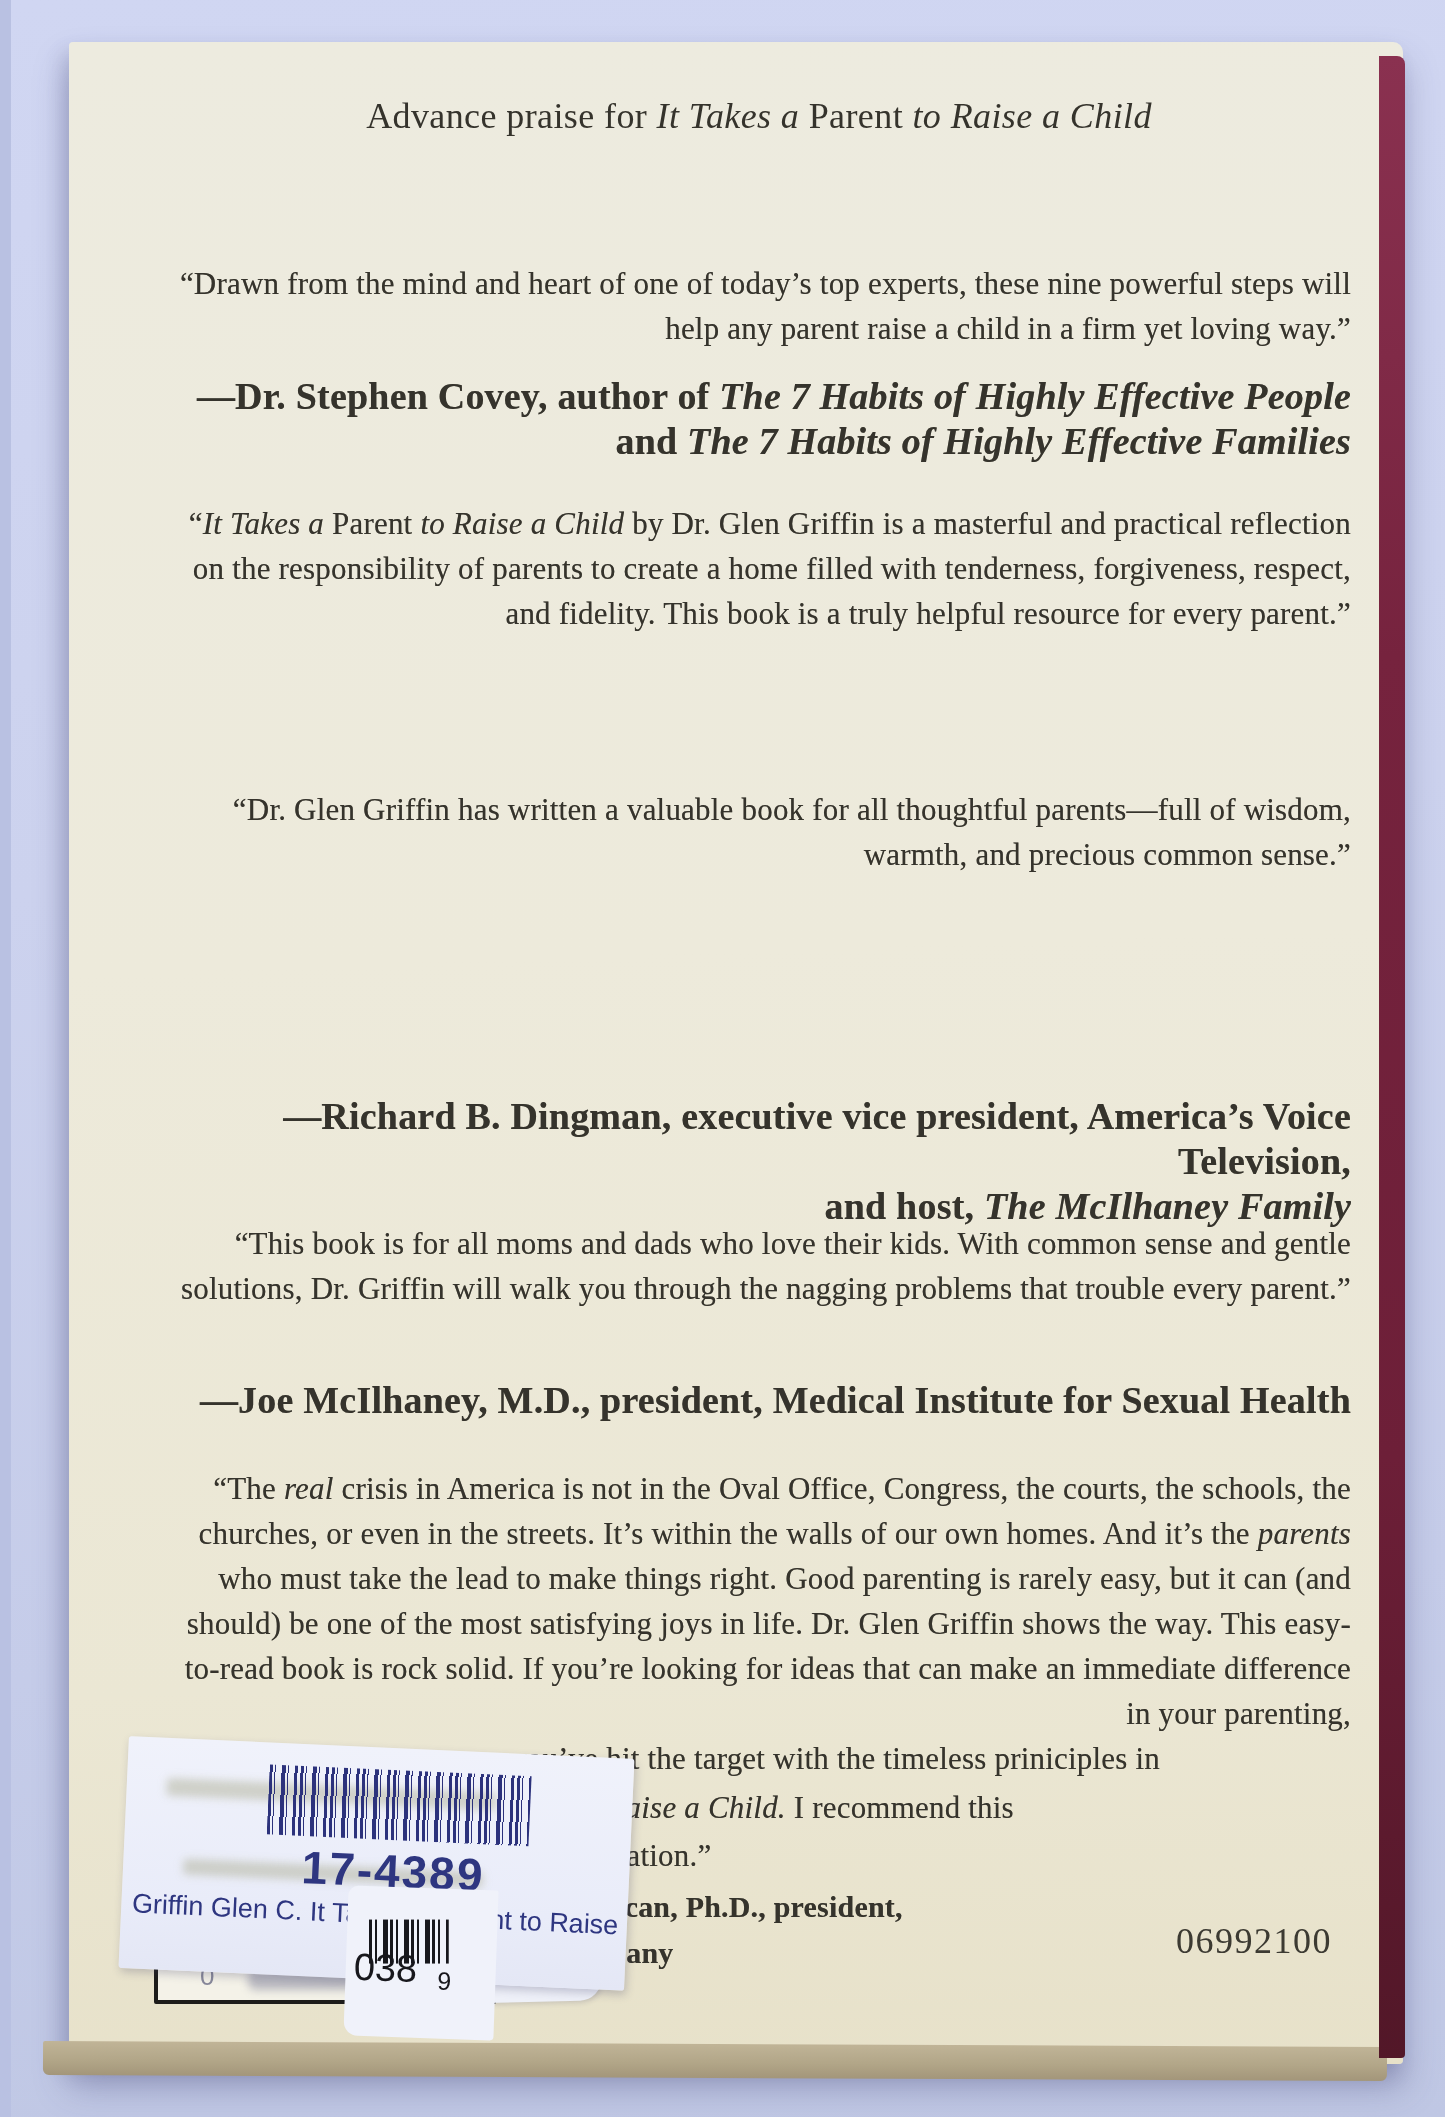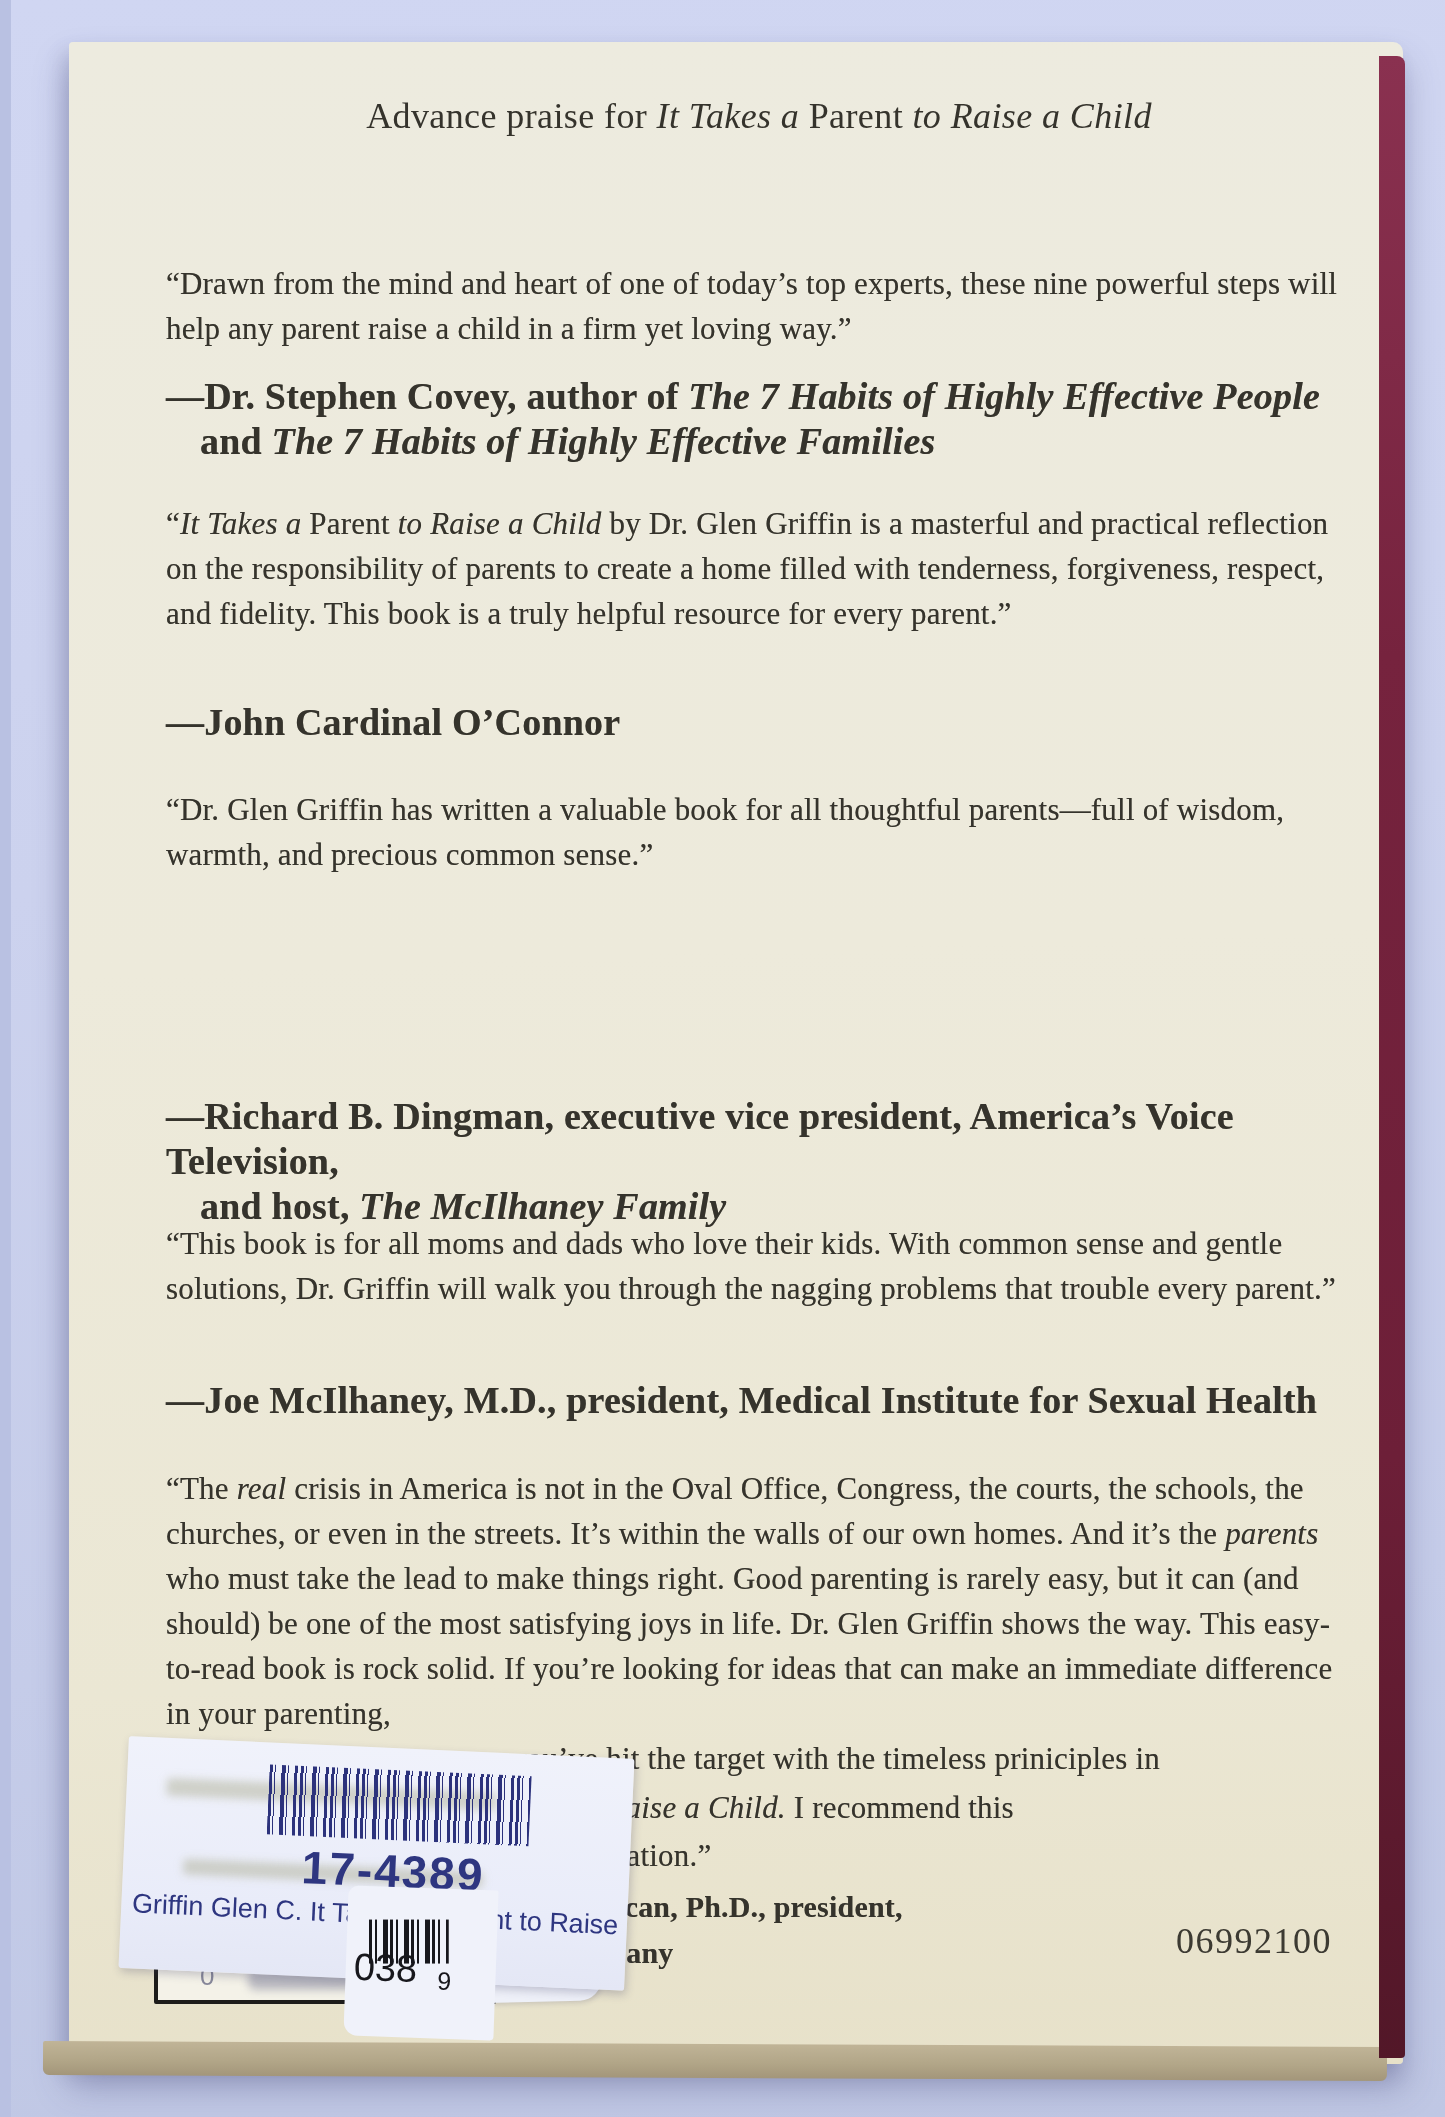--- a/index.html
+++ b/index.html
@@ -20,21 +20,21 @@
     position:absolute;right:-2px;top:14px;bottom:6px;width:26px;
     background:linear-gradient(180deg,#8a3150 0%,#76233e 30%,#6d1f38 70%,#521728 100%);
     border-radius:0 8px 4px 0;
   }
   #page-edge{
     position:absolute;left:-26px;right:16px;bottom:-14px;height:34px;
     background:linear-gradient(180deg,#c0b497 0%,#b2a688 55%,#a3967a 100%);
     transform:rotate(.25deg);border-radius:2px 2px 6px 6px;
   }
   
-  .ink{color:#35332c;}
+  .ink{color:#35332c;text-align:right;}
   #heading{
     position:absolute;left:0;top:53px;width:100%;text-align:center;
     font-size:36px;letter-spacing:.4px;text-indent:46px;
   }
   .blurb,.attr,.frag{
     position:absolute;left:97px;width:1185px;
     font-size:31px;line-height:45px;letter-spacing:.2px;
     text-shadow:0 0 .6px rgba(62,58,46,.55);
   }
   .attr{font-weight:bold;font-size:38px;}
@@ -112,21 +112,20 @@
 
 <div id="stage">
   <div id="book">
 
     <div id="heading" class="ink"><span>Advance praise for </span><span class="i">It Takes a </span><span>Parent</span><span class="i"> to Raise a Child</span></div>
 
     <p class="blurb ink" style="top:188px"><span>“Drawn from the mind and heart of one of today’s top experts, these nine powerful steps will help any parent raise a child in a firm yet loving way.”</span></p>
     <p class="attr ink" style="top:294px"><span><span>—Dr. Stephen Covey, author of </span><span class="i">The 7 Habits of Highly Effective People</span></span><span class="line2"><span>and </span><span class="i">The 7 Habits of Highly Effective Families</span></span></p>
 
     <p class="blurb ink" style="top:428px"><span>“</span><span class="i">It Takes a </span><span>Parent </span><span class="i">to Raise a Child </span><span>by Dr. Glen Griffin is a masterful and practical reflection on the responsibility of parents to create a home filled with tenderness, forgiveness, respect, and fidelity. This book is a truly helpful resource for every parent.”</span></p>
-    <p class="attr ink" style="top:620px"><span><span>—John Cardinal O’Connor</span></span></p>
 
     <p class="blurb ink" style="top:714px"><span>“Dr. Glen Griffin has written a valuable book for all thoughtful parents—full of wisdom, warmth, and precious common sense.”</span></p>
 
     <p class="attr ink" style="top:1014px"><span><span>—Richard B. Dingman, executive vice president, America’s Voice Television,</span></span><span class="line2"><span>and host, </span><span class="i">The McIlhaney Family</span></span></p>
 
     <p class="blurb ink" style="top:1148px"><span>“This book is for all moms and dads who love their kids. With common sense and gentle solutions, Dr. Griffin will walk you through the nagging problems that trouble every parent.”</span></p>
     <p class="attr ink" style="top:1298px"><span><span>—Joe McIlhaney, M.D., president, Medical Institute for Sexual Health</span></span></p>
 
     <p class="blurb ink" style="top:1393px"><span>“The </span><span class="i">real </span><span>crisis in America is not in the Oval Office, Congress, the courts, the schools, the churches, or even in the streets. It’s within the walls of our own homes. And it’s the </span><span class="i">parents </span><span>who must take the lead to make things right. Good parenting is rarely easy, but it can (and should) be one of the most satisfying joys in life. Dr. Glen Griffin shows the way. This easy-to-read book is rock solid. If you’re looking for ideas that can make an immediate difference in your parenting,</span></p>
     <p class="frag ink" style="top:1663px;left:442px"><span>you’ve hit the target with the timeless priniciples in</span></p>

